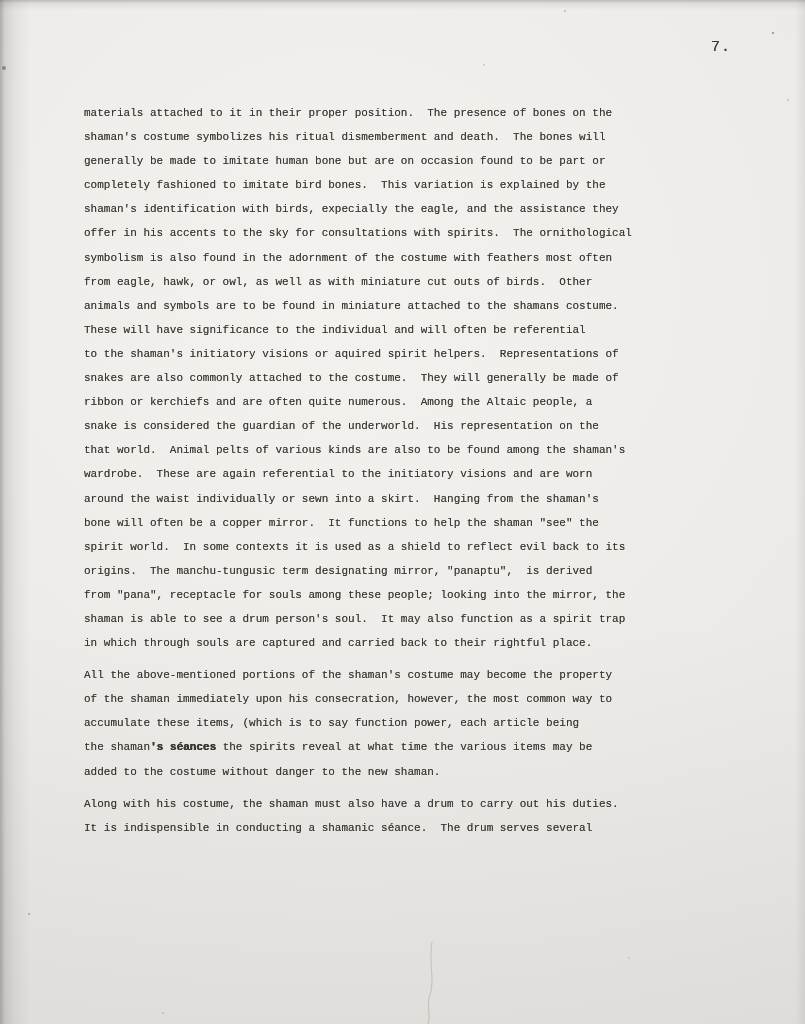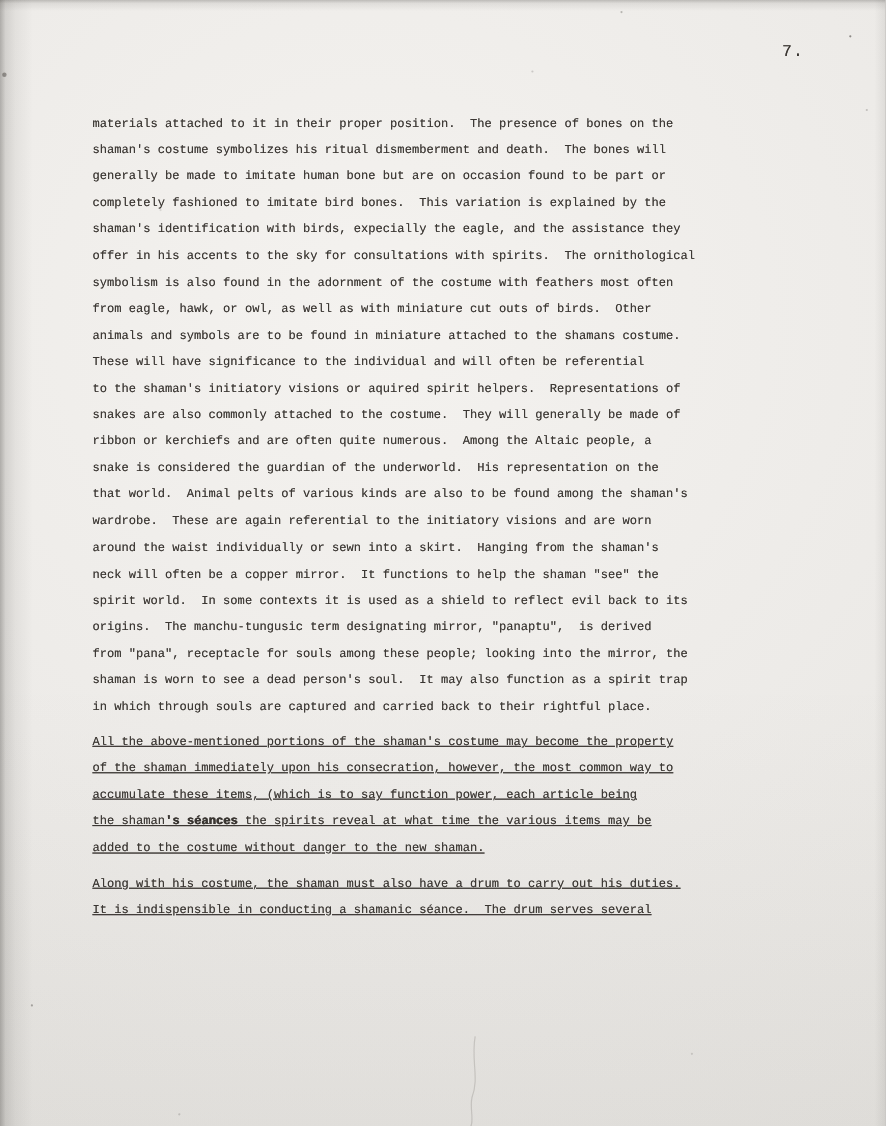--- a/index.html
+++ b/index.html
@@ -34,21 +34,21 @@
     position: absolute;
     left: 84px;
     top: 101px;
     width: 690px;
     color: #3a3632;
     font-size: 11px;
     line-height: 24.1px;
     text-shadow: 0 0 0.6px rgba(58,54,50,0.6);
   }
   .paragraph { margin: 0; }
-  .paragraph + .paragraph { margin-top: 8px; text-decoration: underline; }
+  .paragraph + .paragraph { margin-top: 8px; }
   .line { white-space: pre; }
   .overstrike {
     font-weight: 700;
     text-shadow: 0.5px 0 0 currentColor, 0 0 0.6px rgba(58,54,50,0.6);
   }
   .crease {
     position: absolute;
     left: 418px;
     top: 942px;
     width: 24px;
@@ -91,25 +91,25 @@
         <div class="line"><span>from eagle, hawk, or owl, as well as with miniature cut outs of birds.  Other</span></div>
         <div class="line"><span>animals and symbols are to be found in miniature attached to the shamans costume.</span></div>
         <div class="line"><span>These will have significance to the individual and will often be referential</span></div>
         <div class="line"><span>to the shaman's initiatory visions or aquired spirit helpers.  Representations of</span></div>
         <div class="line"><span>snakes are also commonly attached to the costume.  They will generally be made of</span></div>
         <div class="line"><span>ribbon or kerchiefs and are often quite numerous.  Among the Altaic people, a</span></div>
         <div class="line"><span>snake is considered the guardian of the underworld.  His representation on the</span></div>
         <div class="line"><span>that world.  Animal pelts of various kinds are also to be found among the shaman's</span></div>
         <div class="line"><span>wardrobe.  These are again referential to the initiatory visions and are worn</span></div>
         <div class="line"><span>around the waist individually or sewn into a skirt.  Hanging from the shaman's</span></div>
-        <div class="line"><span>neck will often be a copper mirror.  It functions to help the shaman "see" the</span></div>
+        <div class="line"><span>bone will often be a copper mirror.  It functions to help the shaman "see" the</span></div>
         <div class="line"><span>spirit world.  In some contexts it is used as a shield to reflect evil back to its</span></div>
         <div class="line"><span>origins.  The manchu-tungusic term designating mirror, "panaptu",  is derived</span></div>
         <div class="line"><span>from "pana", receptacle for souls among these people; looking into the mirror, the</span></div>
-        <div class="line"><span>shaman is worn to see a dead person's soul.  It may also function as a spirit trap</span></div>
+        <div class="line"><span>shaman is able to see a drum person's soul.  It may also function as a spirit trap</span></div>
         <div class="line"><span>in which through souls are captured and carried back to their rightful place.</span></div>
       </div>
       <div class="paragraph">
         <div class="line"><span>All the above-mentioned portions of the shaman's costume may become the property</span></div>
         <div class="line"><span>of the shaman immediately upon his consecration, however, the most common way to</span></div>
         <div class="line"><span>accumulate these items, (which is to say function power, each article being</span></div>
         <div class="line"><span>the shaman</span><span class="overstrike">'s séances</span><span> the spirits reveal at what time the various items may be</span></div>
         <div class="line"><span>added to the costume without danger to the new shaman.</span></div>
       </div>
       <div class="paragraph">

